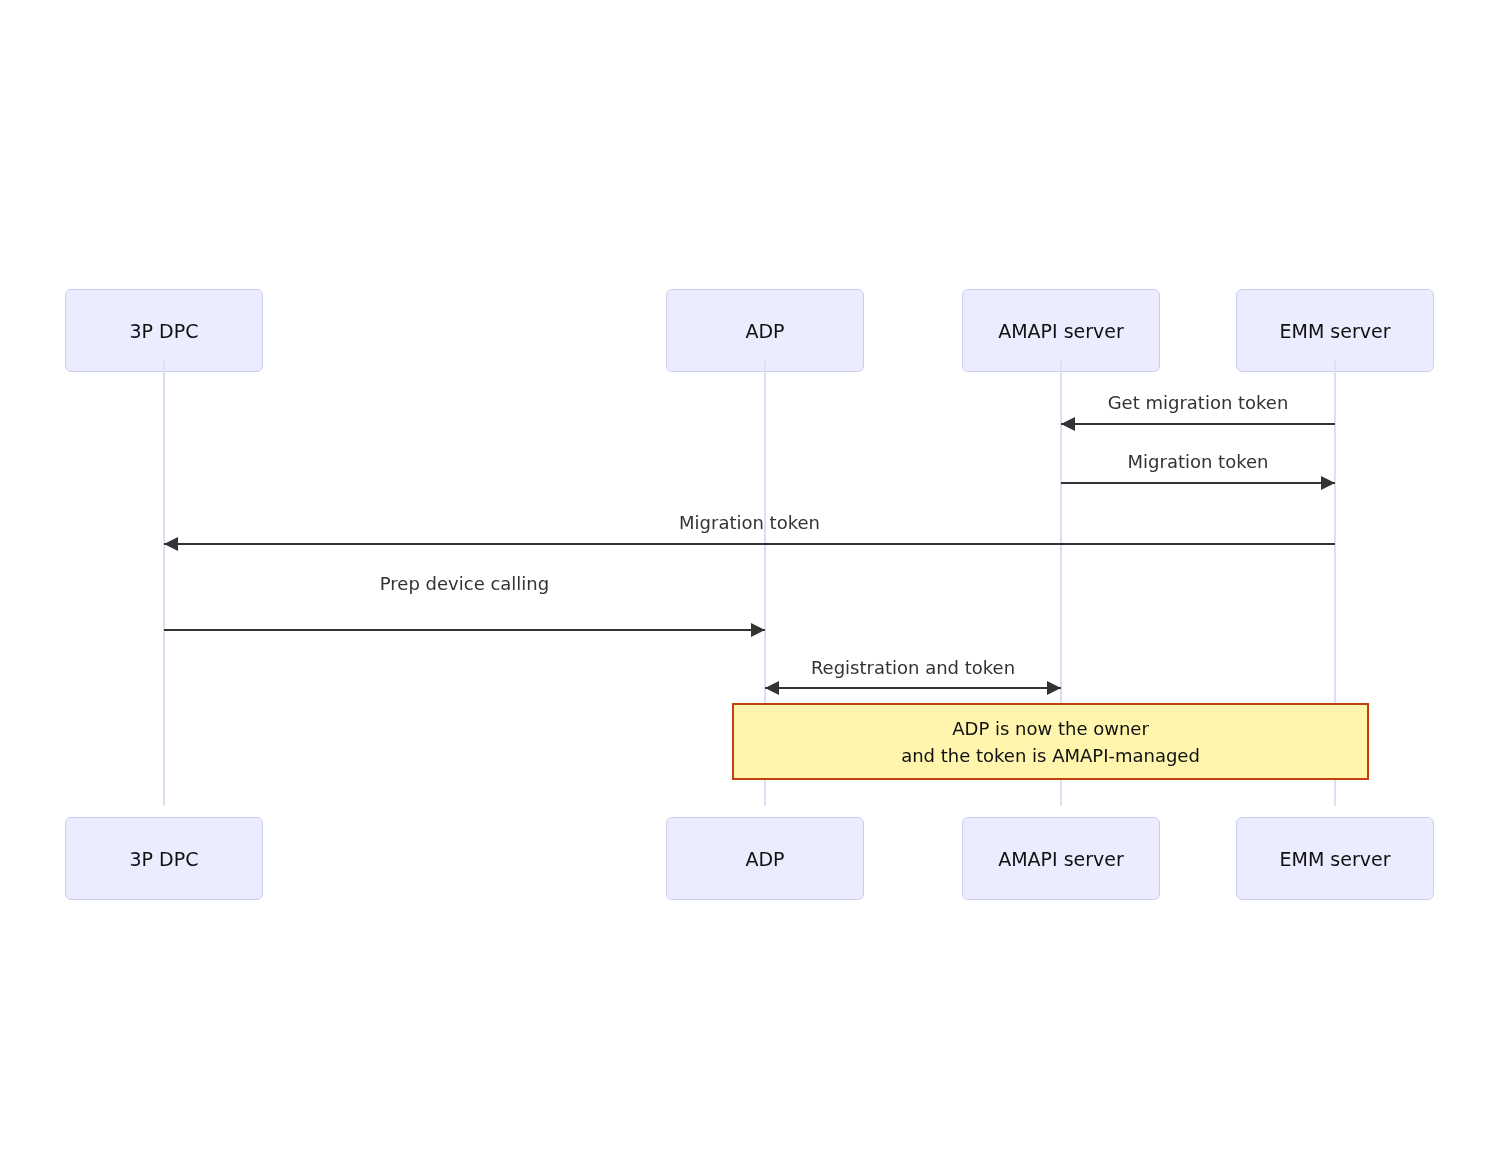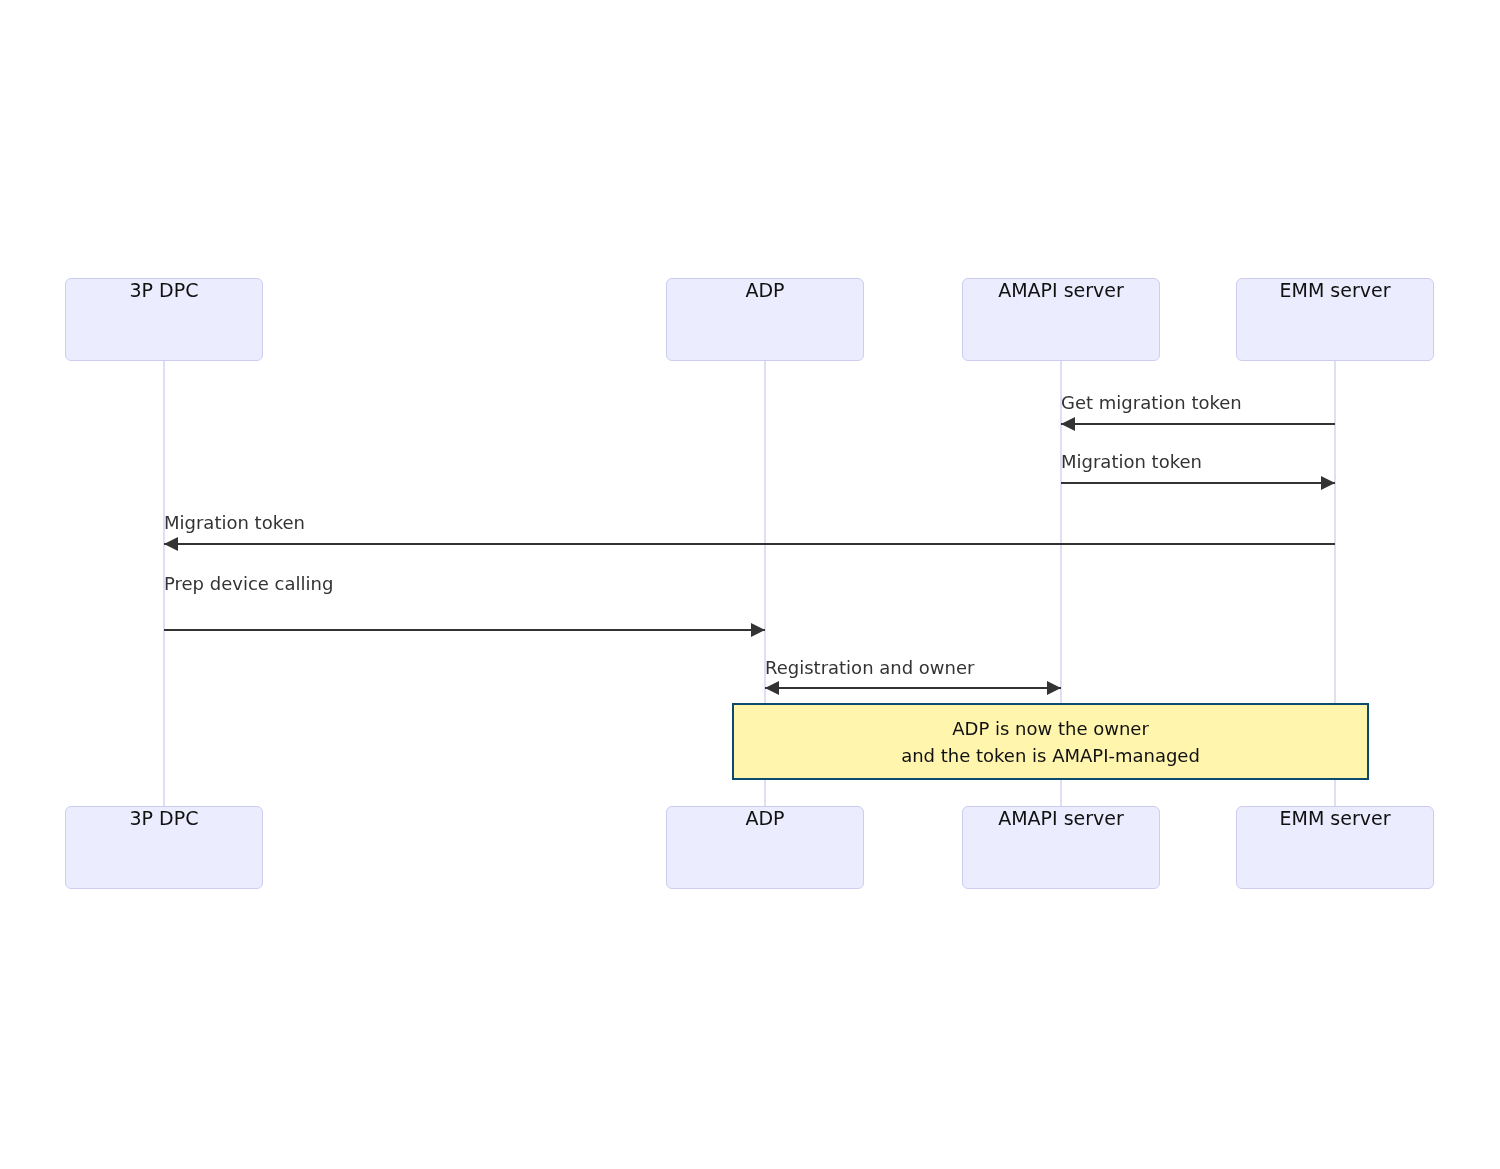--- a/index.html
+++ b/index.html
@@ -19,22 +19,23 @@
   }
   .participant-box {
     position: absolute;
     width: 198px;
     height: 83px;
     background: #ECECFF;
     border: 1px solid #CDCDF2;
     border-radius: 6px;
     box-sizing: border-box;
     display: flex;
-    align-items: flex-start;
+    align-items: center;
     justify-content: center;
+    margin-top: 11px;
   }
   .participant-label {
     font-size: 19px;
     color: #111111;
     font-family: "DejaVu Sans", sans-serif;
     white-space: nowrap;
   }
   .lifeline {
     position: absolute;
     width: 2px;
@@ -55,29 +56,29 @@
   .arrow-right {
     border-left: 14px solid #333333;
   }
   .arrow-left {
     border-right: 14px solid #333333;
   }
   .msg-label {
     position: absolute;
     font-size: 18px;
     color: #333333;
-    text-align: left;
+    text-align: center;
     white-space: nowrap;
     font-family: "DejaVu Sans", sans-serif;
     line-height: 26px;
   }
   .note-box {
     position: absolute;
     background: #FFF5AD;
-    border: 2px solid #0c4a6e;
+    border: 2px solid #c2410c;
     box-sizing: border-box;
     display: flex;
     flex-direction: column;
     align-items: center;
     justify-content: center;
   }
   .note-line {
     font-size: 18px;
     color: #111111;
     text-align: center;
@@ -123,21 +124,21 @@
   <div class="msg-label" style="left:164px; top:510px; width:1171px;">Migration token</div>
   <div class="msg-line" style="left:164px; top:543px; width:1171px;"></div>
   <div class="arrowhead arrow-left" style="left:164px; top:537px;"></div>
 
   <div class="msg-label" style="left:164px; top:571px; width:601px;">
     <div>Prep device calling</div>
   </div>
   <div class="msg-line" style="left:164px; top:629px; width:601px;"></div>
   <div class="arrowhead arrow-right" style="left:751px; top:623px;"></div>
 
-  <div class="msg-label" style="left:765px; top:655px; width:296px;">Registration and owner</div>
+  <div class="msg-label" style="left:765px; top:655px; width:296px;">Registration and token</div>
   <div class="msg-line" style="left:765px; top:687px; width:296px;"></div>
   <div class="arrowhead arrow-left" style="left:765px; top:681px;"></div>
   <div class="arrowhead arrow-right" style="left:1047px; top:681px;"></div>
 
   <div class="note-box" style="left:732px; top:703px; width:637px; height:77px;">
     <div class="note-line">ADP is now the owner</div>
     <div class="note-line">and the token is AMAPI-managed</div>
   </div>
 
   <div class="participant-box" style="left:65px; top:806px;">

